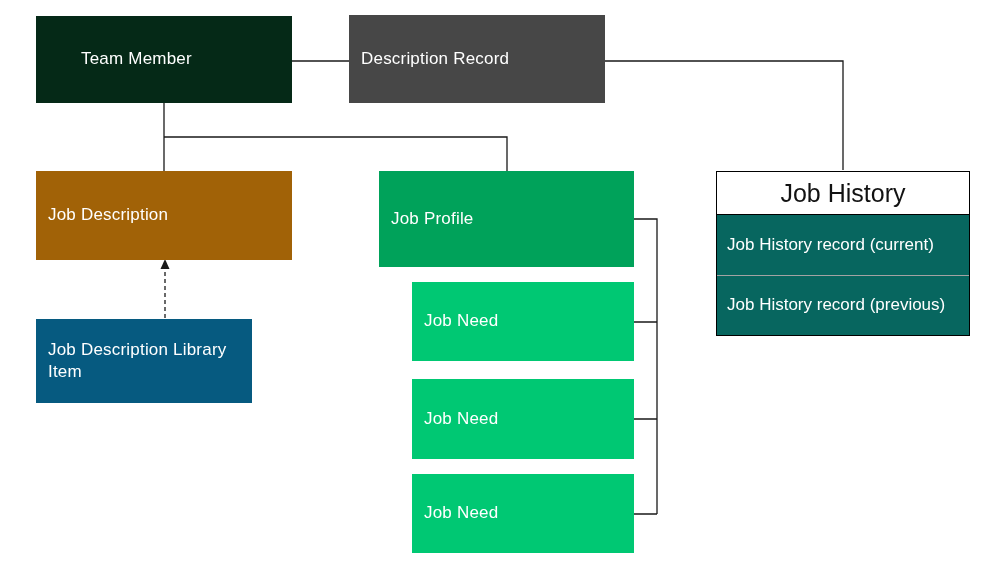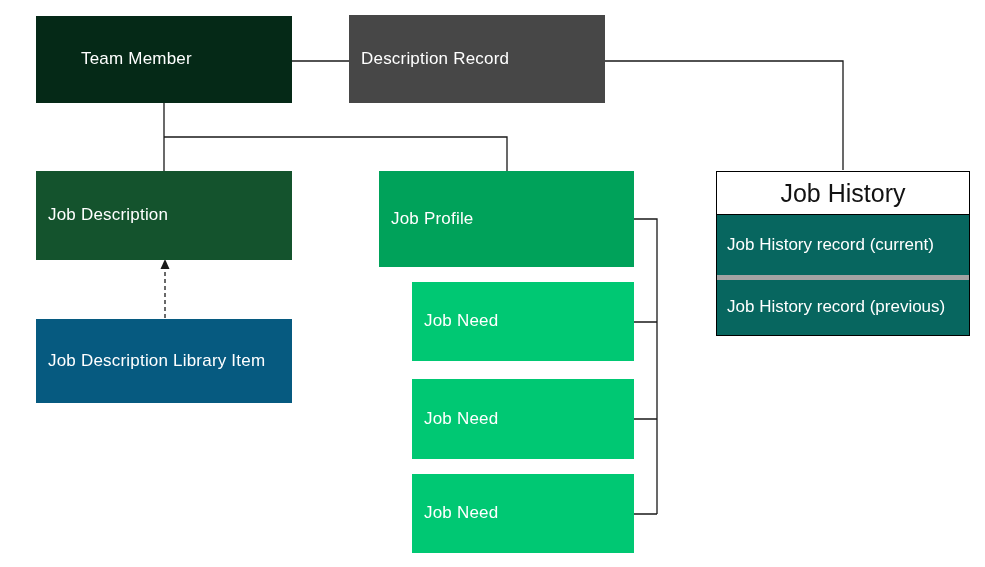--- a/index.html
+++ b/index.html
@@ -17,21 +17,21 @@
     box-sizing:border-box;
     color:#ffffff;
     font-size:17px;
     padding:0 14px 0 12px;
     line-height:1.3;
     letter-spacing:0.2px;
   }
   .node-team-member      {left:36px; top:16px;  width:256px;height:87px;background:#052917;}
   .node-employment-record{left:349px;top:15px;  width:256px;height:88px;background:#474747;}
   .node-job-description  {left:36px; top:171px; width:256px;height:89px;background:#065a80;}
-  .node-jd-library-item  {left:36px; top:319px; width:256px;height:84px;background:#065a80;align-items:center;}
+  .node-jd-library-item  {left:36px; top:319px; width:216px;height:84px;background:#065a80;align-items:center;}
   .node-job-profile      {left:379px;top:171px; width:255px;height:96px;background:#00a25a;text-align:right;}
   .node-job-need-1       {left:412px;top:282px; width:222px;height:79px;background:#00c873;}
   .node-job-need-2       {left:412px;top:379px; width:222px;height:80px;background:#00c873;}
   .node-job-need-3       {left:412px;top:474px; width:222px;height:79px;background:#00c873;}
   .job-history{
     position:absolute;left:716px;top:171px;width:254px;
     box-sizing:border-box;
     border:1.5px solid #000000;
     background:#07665f;
   }
@@ -47,21 +47,21 @@
   .job-history-row{
     box-sizing:border-box;
     color:#ffffff;
     font-size:17px;
     line-height:1.28;
     padding:6px 10px 7px 10px;
     min-height:60px;
     display:flex;align-items:center;
     background:#07665f;
   }
-  .job-history-row + .job-history-row{border-top:5px solid #a3a3a3;}
+  .job-history-row + .job-history-row{border-top:1px solid #a3a3a3;}
 </style>
 </head>
 <body>
 
 <div class="canvas">
 
   <svg class="connectors" width="985" height="567" viewBox="0 0 985 567" aria-hidden="true">
 
     <path d="M292 61 H349" stroke="#1a1a1a" stroke-width="1.3" fill="none"></path>
 
@@ -78,21 +78,21 @@
   </svg>
 
   <div class="node node-team-member" style="background-color: rgb(5, 41, 23); padding-left: 45px;">
     <span>Team Member</span>
   </div>
 
   <div class="node node-employment-record" style="background-color: rgb(71, 71, 71);">
     <span>Description Record</span>
   </div>
 
-  <div class="node node-job-description" style="background-color: #14532d;">
+  <div class="node node-job-description" style="background-color: #a16207;">
     <span>Job Description</span>
   </div>
 
   <div class="node node-jd-library-item" style="background-color: rgb(6, 90, 128);">
     <span>Job Description Library Item</span>
   </div>
 
   <div class="node node-job-profile" style="background-color: rgb(0, 162, 90);">
     <span>Job Profile</span>
   </div>

